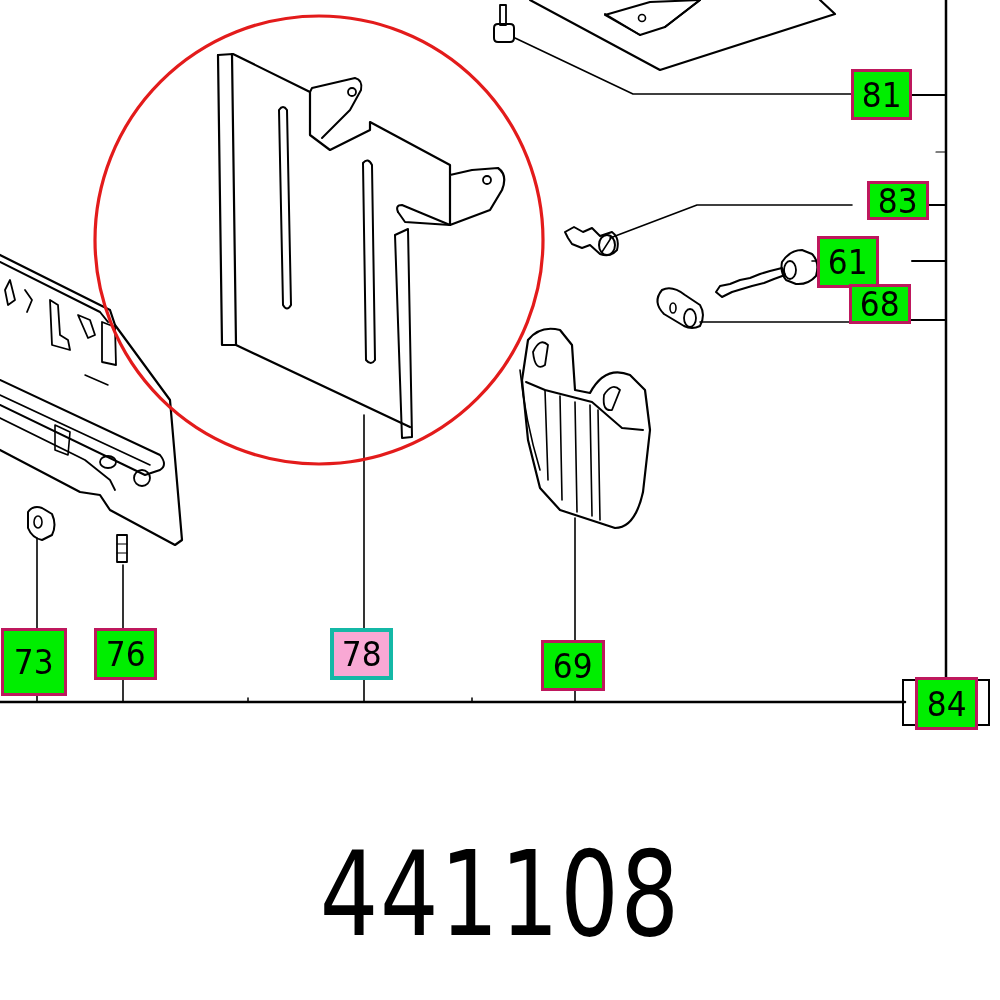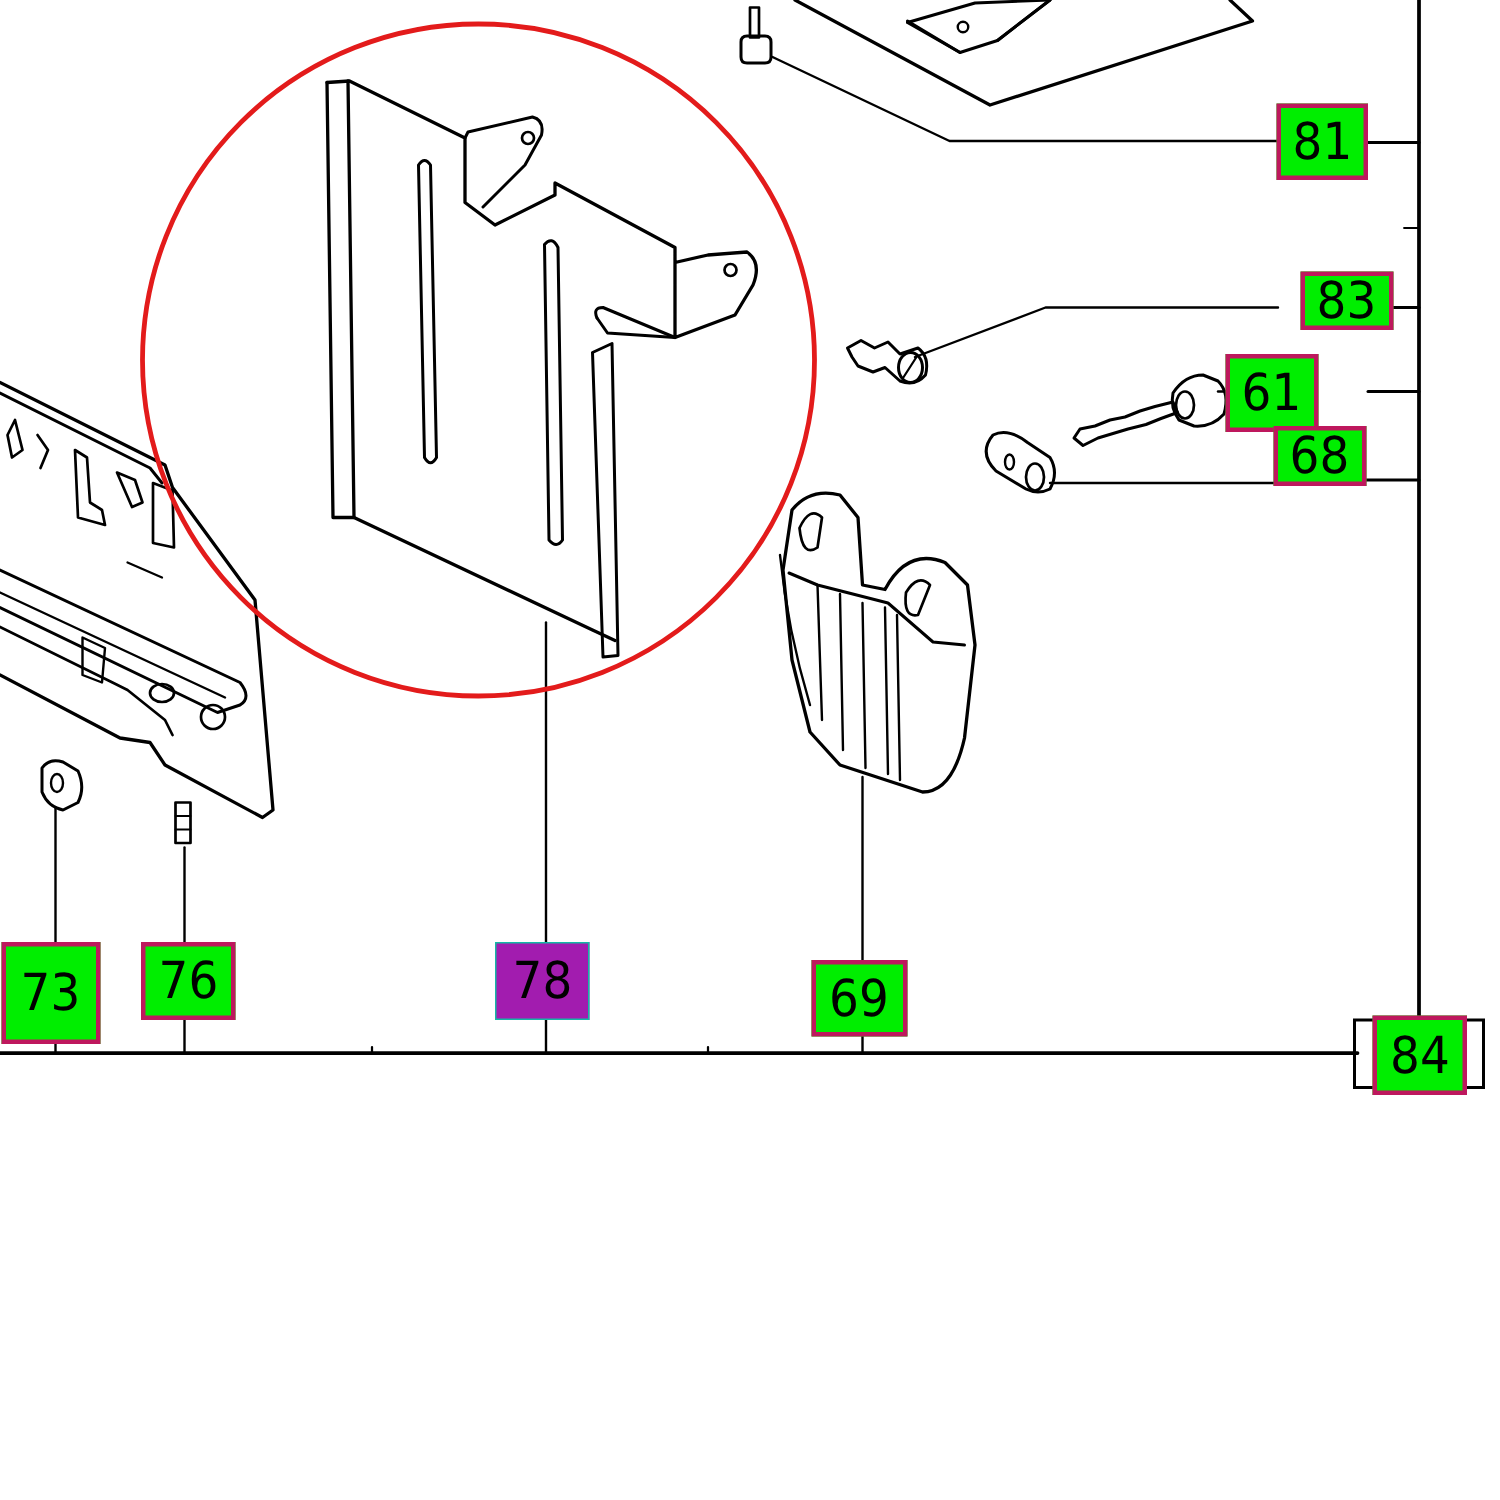--- a/index.html
+++ b/index.html
@@ -6,21 +6,21 @@
     #canvas { position: relative; width: 1000px; height: 1000px; overflow: hidden; background: #ffffff; }
     svg.drawing { position: absolute; left: 0; top: 0; width: 1000px; height: 1000px; }
     .callout {
       position: absolute;
       display: flex; align-items: center; justify-content: center;
       font-family: "DejaVu Sans", sans-serif;
       font-size: 34px; color: #000; line-height: 1;
       box-sizing: border-box;
     }
     .callout.green { background: #00ee00; border: 3px solid #be185d; }
-    .callout.red { background: #a21caf; border: 1px solid #14b8a6; }
+    .callout.red { background: #f9a8d4; border: 4px solid #14b8a6; }
     .callout span { transform: scaleX(0.92); display: inline-block; }
     .outline-box { position: absolute; border: 2px solid #000; box-sizing: border-box; }
     #part-number {
       position: absolute; left: 0; top: 825px; width: 1000px; text-align: center;
       font-family: "DejaVu Sans", sans-serif; font-size: 118px; font-weight: normal;
       color: #000; letter-spacing: 2px;
     }
     #part-number span { display: inline-block; transform: scaleX(0.78); }
   </style>
 </head>
@@ -143,13 +143,14 @@
     </div>
   <div class="callout green" style="left:541px; top:640px; width:64px; height:51px;">
       <span>69</span>
     </div>
 
   <div class="outline-box" style="left:902px; top:679px; width:88px; height:47px;"></div>
   <div class="callout green" style="left:915px; top:677px; width:63px; height:53px;">
       <span>84</span>
     </div>
 
+  <div id="part-number"><span>441108</span></div>
 </div>
 
 </body></html>

